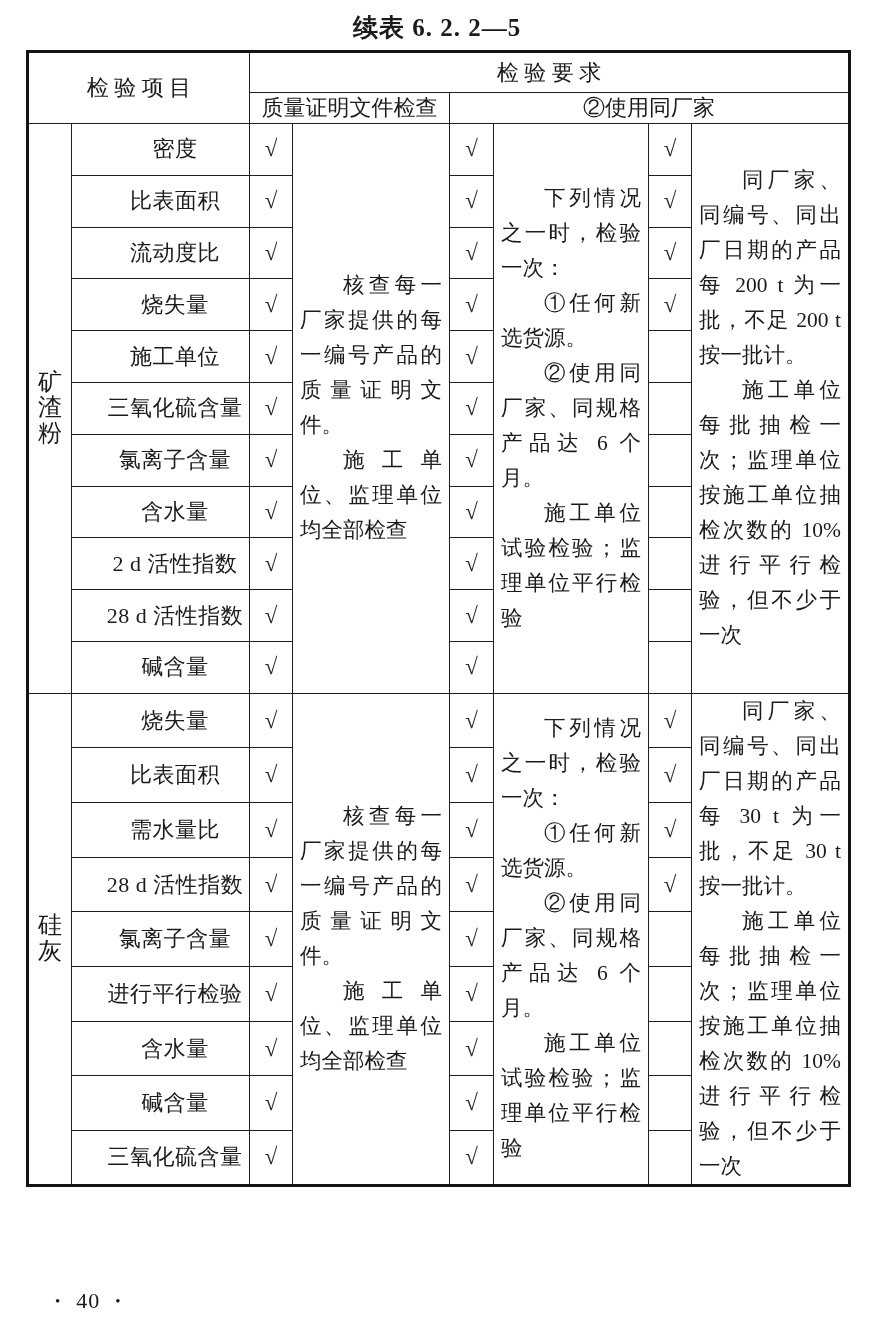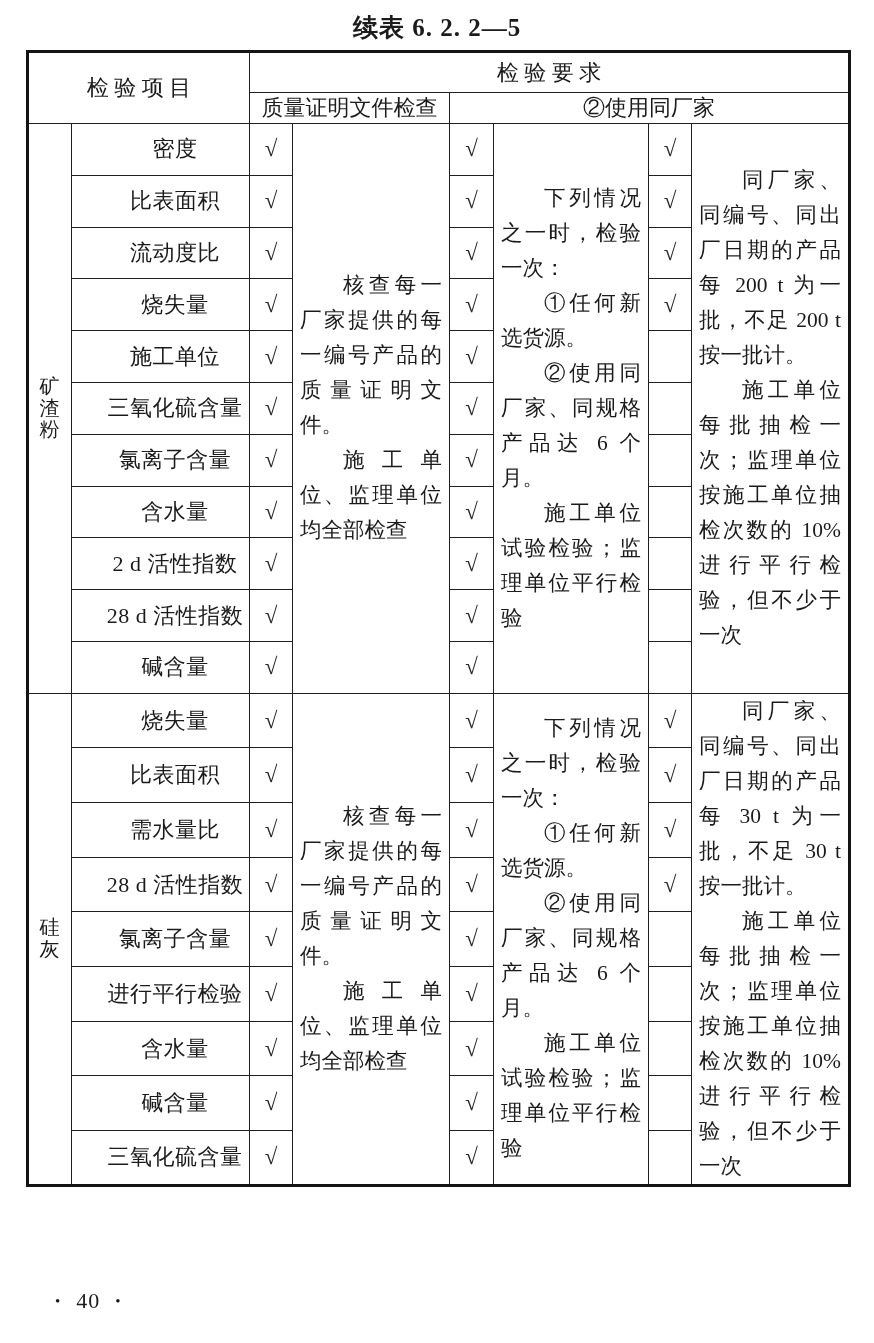--- a/index.html
+++ b/index.html
@@ -49,22 +49,22 @@
     text-align: center;
     font-size: 23px;
     color: #2a2a2a;
   }
   td.glabel { text-align: center; }
   .vlabel {
     width: 1.05em;
     margin: 0 auto;
     line-height: 1.08;
     word-break: break-all;
-    text-align: left;
-    font-size: 20px;
+    text-align: center;
+    font-size: 24px;
   }
   td.note { padding: 0 7px; }
   td.note p {
     margin: 0;
     text-indent: 2em;
     text-align: justify;
     text-align-last: left;
     text-justify: inter-character;
     line-height: 35px;
     font-size: 21.5px;

